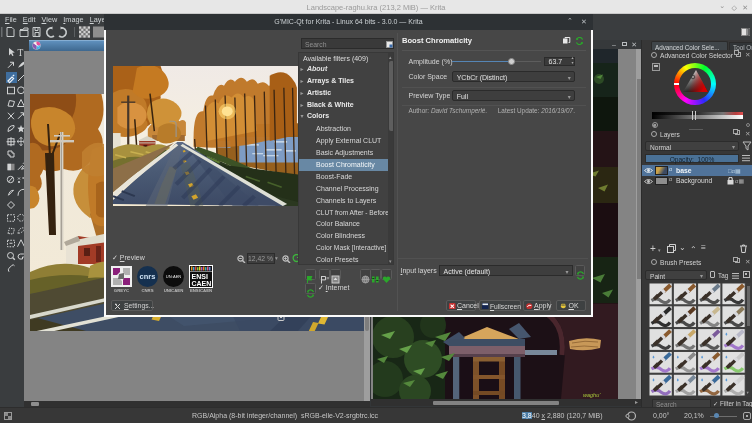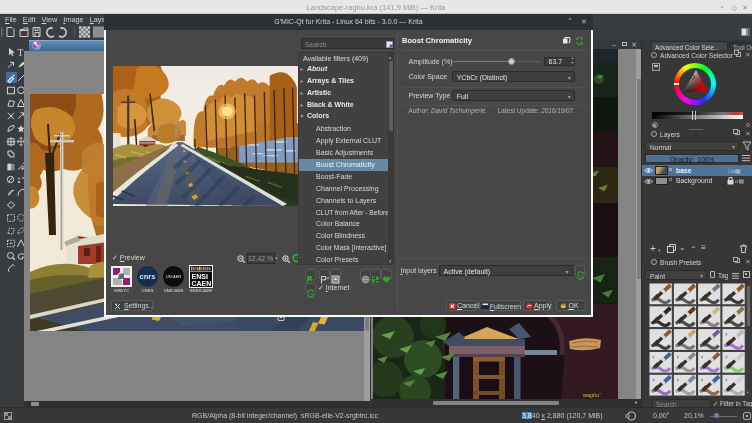--- a/index.html
+++ b/index.html
@@ -6,21 +6,21 @@
     font-family:"Liberation Sans", sans-serif; }
   .abs { position:absolute; }
   #stage { position:relative; width:752px; height:423px; }
   .txt { color:#d2d2d2; font-size:7px; }
   #stage div { white-space:nowrap; }
 </style></head>
 <body>
 <div id="stage">
 
 <div class="abs" style="left:0;top:0;width:752px;height:14px;background:#e7e7e7;border-bottom:1px solid #c9c9c9;">
-  <div class="abs" style="left:0;top:2.5px;width:100%;text-align:center;font-size:7.5px;color:#9a9a9a;">Landscape-raghu.kra (141,9 MiB) — Krita</div>
+  <div class="abs" style="left:0;top:2.5px;width:100%;text-align:center;font-size:7.5px;color:#9a9a9a;">Landscape-raghu.kra (213,2 MiB) — Krita</div>
   <div class="abs" style="right:27px;top:2px;color:#8f8f8f;font-size:7px;">⌄</div>
   <div class="abs" style="right:15px;top:4px;color:#8f8f8f;font-size:7px;">◇</div>
   <div class="abs" style="right:4px;top:3.5px;color:#8f8f8f;font-size:7px;">✕</div>
 </div>
 
 <div class="abs" style="left:0;top:14px;width:752px;height:10px;background:#3a3d3f;">
   <div class="abs txt" style="left:5px;top:1px;font-size:7.3px;color:#cfd3d5;"><u>F</u>ile&nbsp;&nbsp;&nbsp;<u>E</u>dit&nbsp;&nbsp;&nbsp;<u>V</u>iew&nbsp;&nbsp;&nbsp;<u>I</u>mage&nbsp;&nbsp;&nbsp;<u>L</u>ayer&nbsp;&nbsp;&nbsp;<u>S</u>elect</div>
 </div>
 
 <div class="abs" style="left:0;top:24px;width:752px;height:16px;background:#3a3d3f;">

